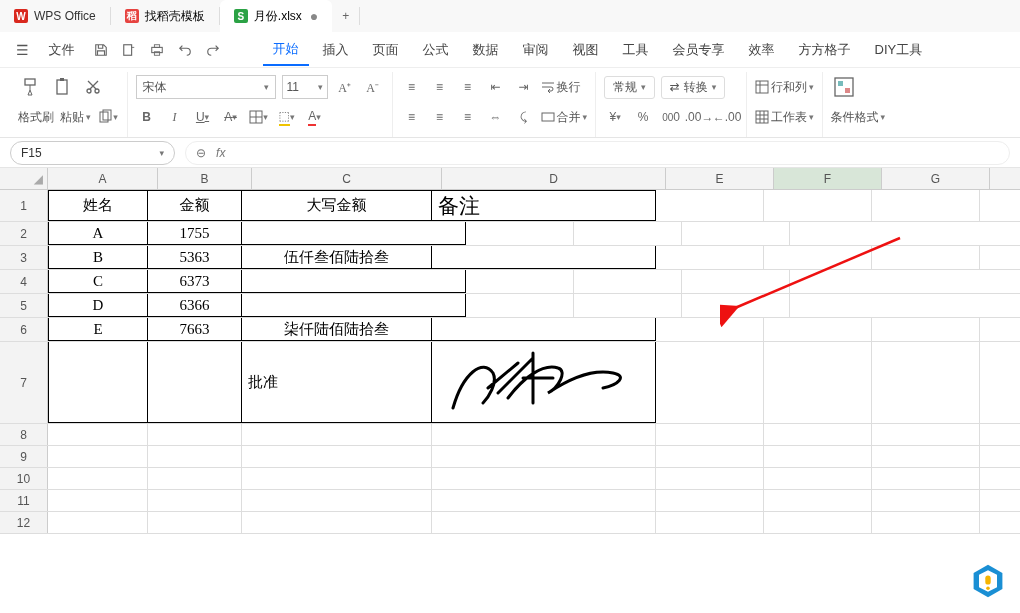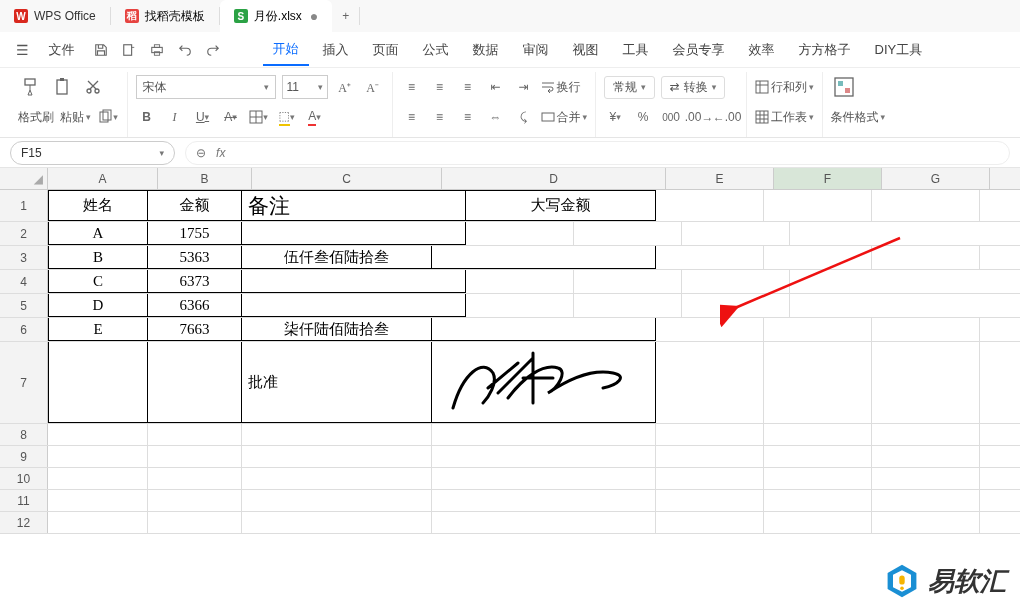--- a/index.html
+++ b/index.html
@@ -326,22 +326,22 @@
     <div class="ch chE">E</div>
     <div class="ch chF sel">F</div>
     <div class="ch chG">G</div>
   </div>
   <div class="rows">
 
     <div class="gr hrow">
       <div class="rh">1</div>
       <div class="cell cA tblcell bordertop" style="border-left:1.5px solid #000">姓名</div>
       <div class="cell cB tblcell bordertop">金额</div>
+      <div class="cell cC tblcell bordertop">大写金额</div>
       <div class="cell cD tblcell bordertop left" style="font-size:21px">备注</div>
-      <div class="cell cC tblcell bordertop">大写金额</div>
       <div class="cell cE"></div>
       <div class="cell cF"></div>
       <div class="cell cG"></div>
     </div>
 
     <div class="gr drow">
       <div class="rh">2</div>
       <div class="cell cA tblcell" style="border-left:1.5px solid #000">A</div>
       <div class="cell cB tblcell">1755</div>
       <div class="cell cD tblcell"></div>
@@ -465,14 +465,13 @@
   </svg>
 </div>
 
 <div class="watermark">
   <svg class="wm-ic" viewBox="0 0 40 40">
     <path d="M20 2 L36 11 V29 L20 38 L4 29 V11 Z" fill="#1a8fd4"></path>
     <path d="M20 8 L30 13 V27 L20 32 L10 27 V13 Z" fill="#fff"></path>
     <rect x="17" y="14" width="6" height="10" rx="3" fill="#f5b400"></rect>
     <circle cx="20" cy="28" r="2" fill="#f5b400"></circle>
   </svg>
-  <span>易软汇</span>
 </div>
 
 </body></html>

